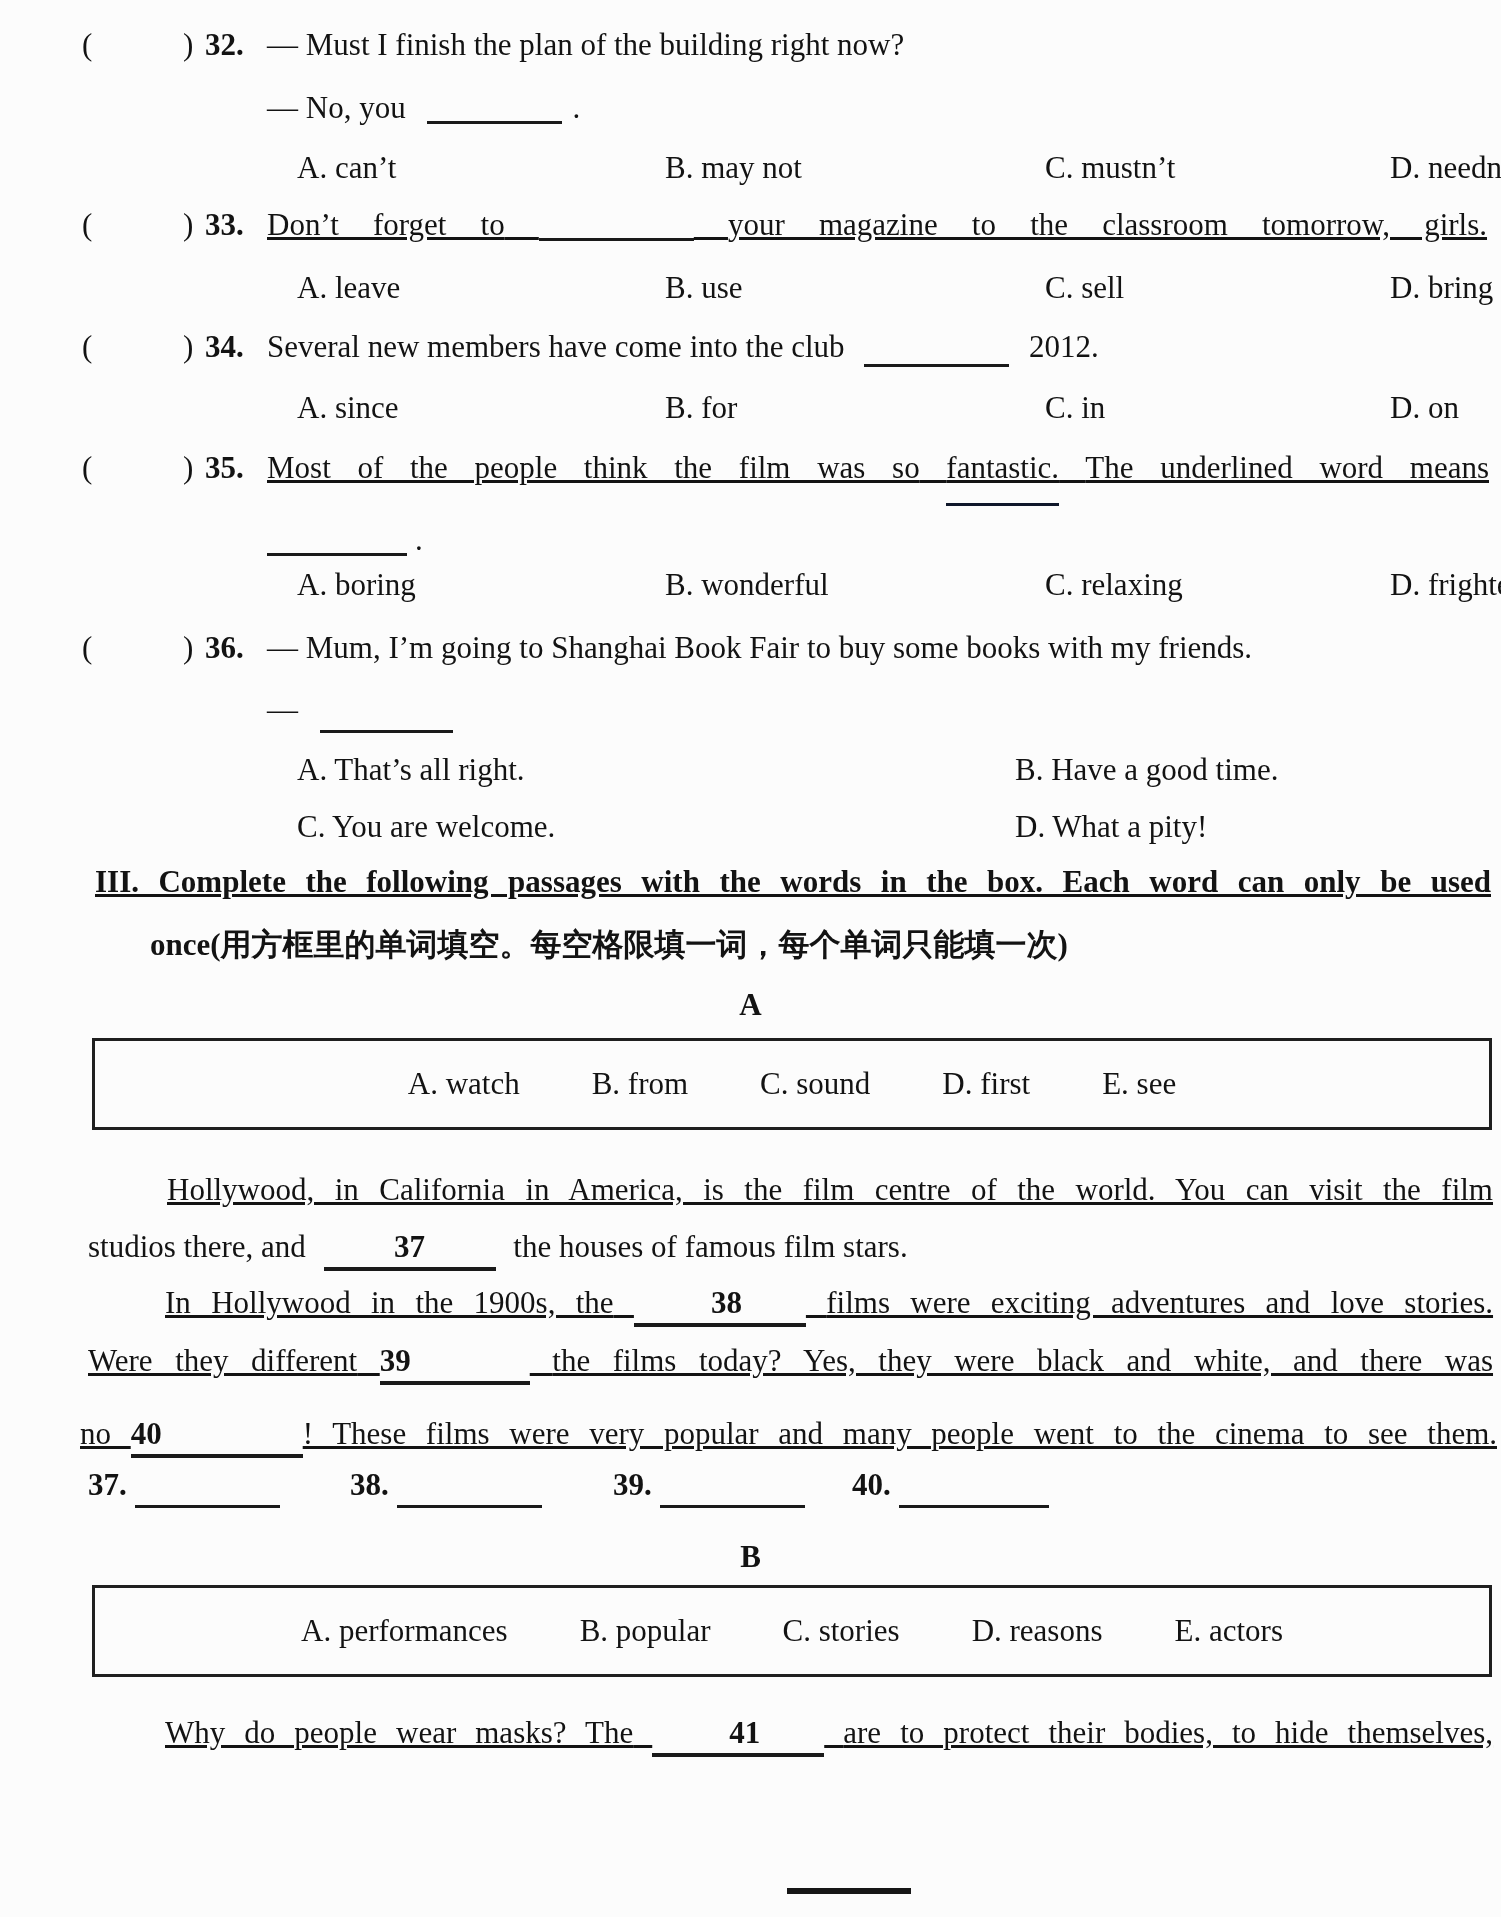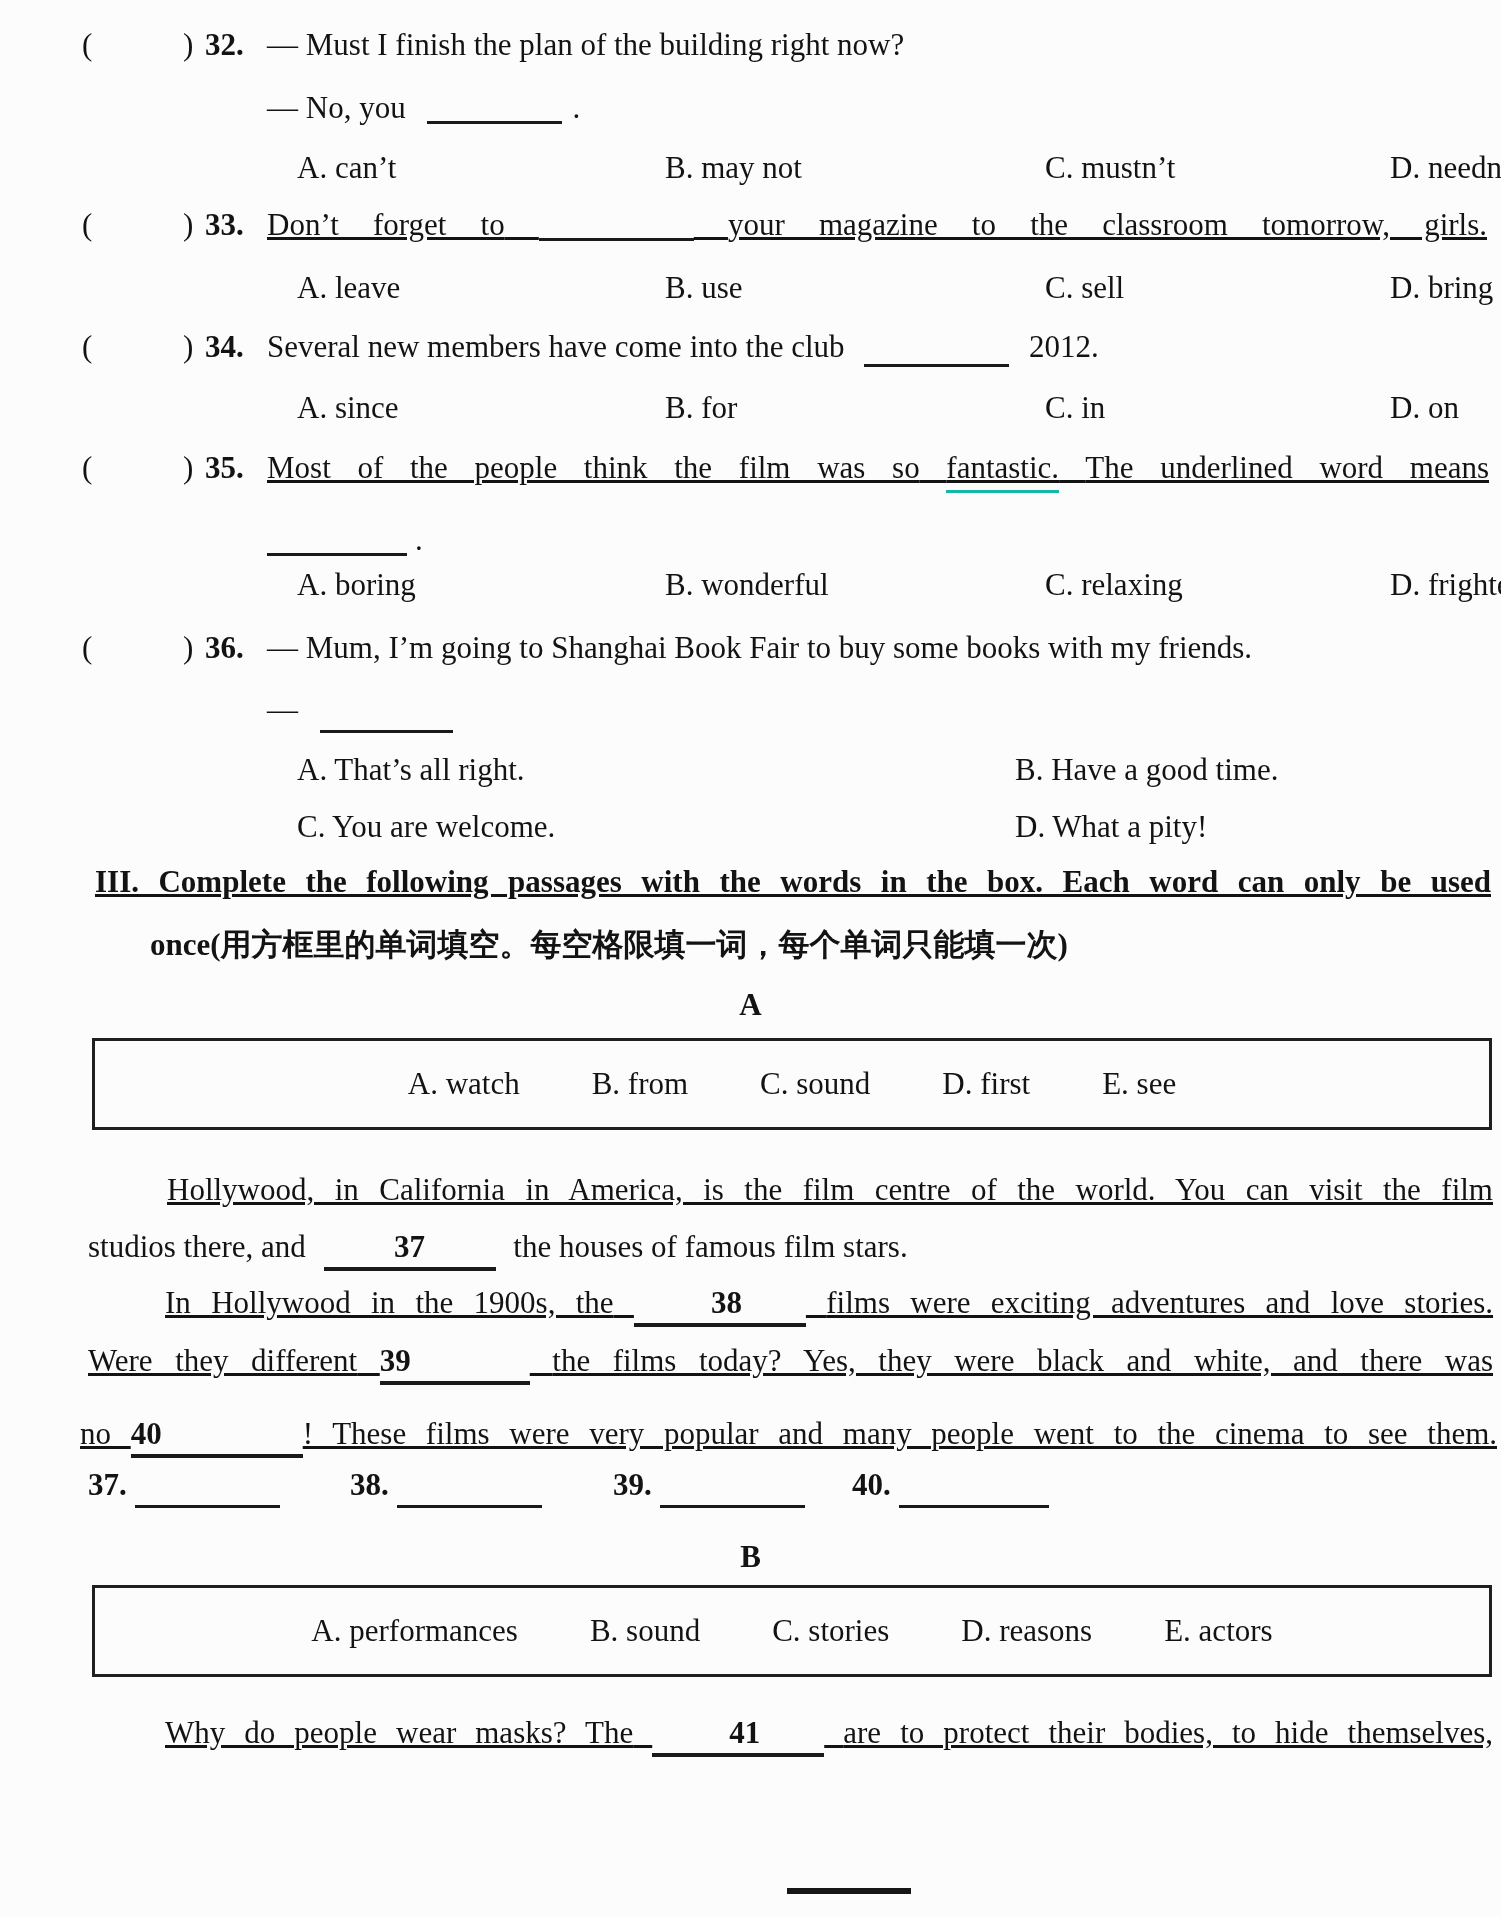--- a/index.html
+++ b/index.html
@@ -24,21 +24,21 @@
   .low13 { transform:translateY(13px); }
   .w133{width:133px}.w135{width:135px}.w140{width:140px}.w145{width:145px}
   .w150{width:150px}.w155{width:155px}
   
   .nb {
     display:inline-block; width:172px; text-align:center; font-weight:bold;
     border-bottom:4px solid #1a1a1a; 
   }
   .nb150 { width:150px; }
   
-  .uw { border-bottom:3px solid #14b8a6; padding-bottom:5px; }
+  .uw { border-bottom:3px solid #0f172a; padding-bottom:18px; }
   
   .oc { display:inline-block;margin-left:30px; }
   .cw1{width:338px}.cw2{width:350px}.cw3{width:315px}.cw2col{width:688px}
   
   .wordbox {
     position:absolute; left:92px; width:1400px; height:92px;
     border:3px solid #1f1f1f; box-sizing:border-box;
     display:flex; align-items:center; justify-content:center; gap:72px;
   }
   .ansitem { display:inline-block; }
@@ -150,21 +150,21 @@
   </div>
 
   <div class="ln" style="left:88px;top:1465px">
     <span class="ansitem" style="width:262px"><b>37.</b> <span class="ub w145 low13"></span></span><span class="ansitem" style="width:263px"><b>38.</b> <span class="ub w145 low13"></span></span><span class="ansitem" style="width:239px"><b>39.</b> <span class="ub w145 low13"></span></span><span class="ansitem"><b>40.</b> <span class="ub w150 low13"></span></span>
   </div>
 
   <div class="ln b center" style="top:1537px">B</div>
 
   <div class="wordbox" style="top:1585px">
     <span>A. performances</span>
-    <span>B. sound</span>
+    <span>B. popular</span>
     <span>C. stories</span>
     <span>D. reasons</span>
     <span>E. actors</span>
   </div>
 
   <div class="ln just" style="left:88px;right:8px;top:1713px;text-indent:77px">
     <span>Why do people wear masks? The</span>
     <span class="nb">41</span>
     <span>are to protect their bodies, to hide themselves,</span>
   </div>

